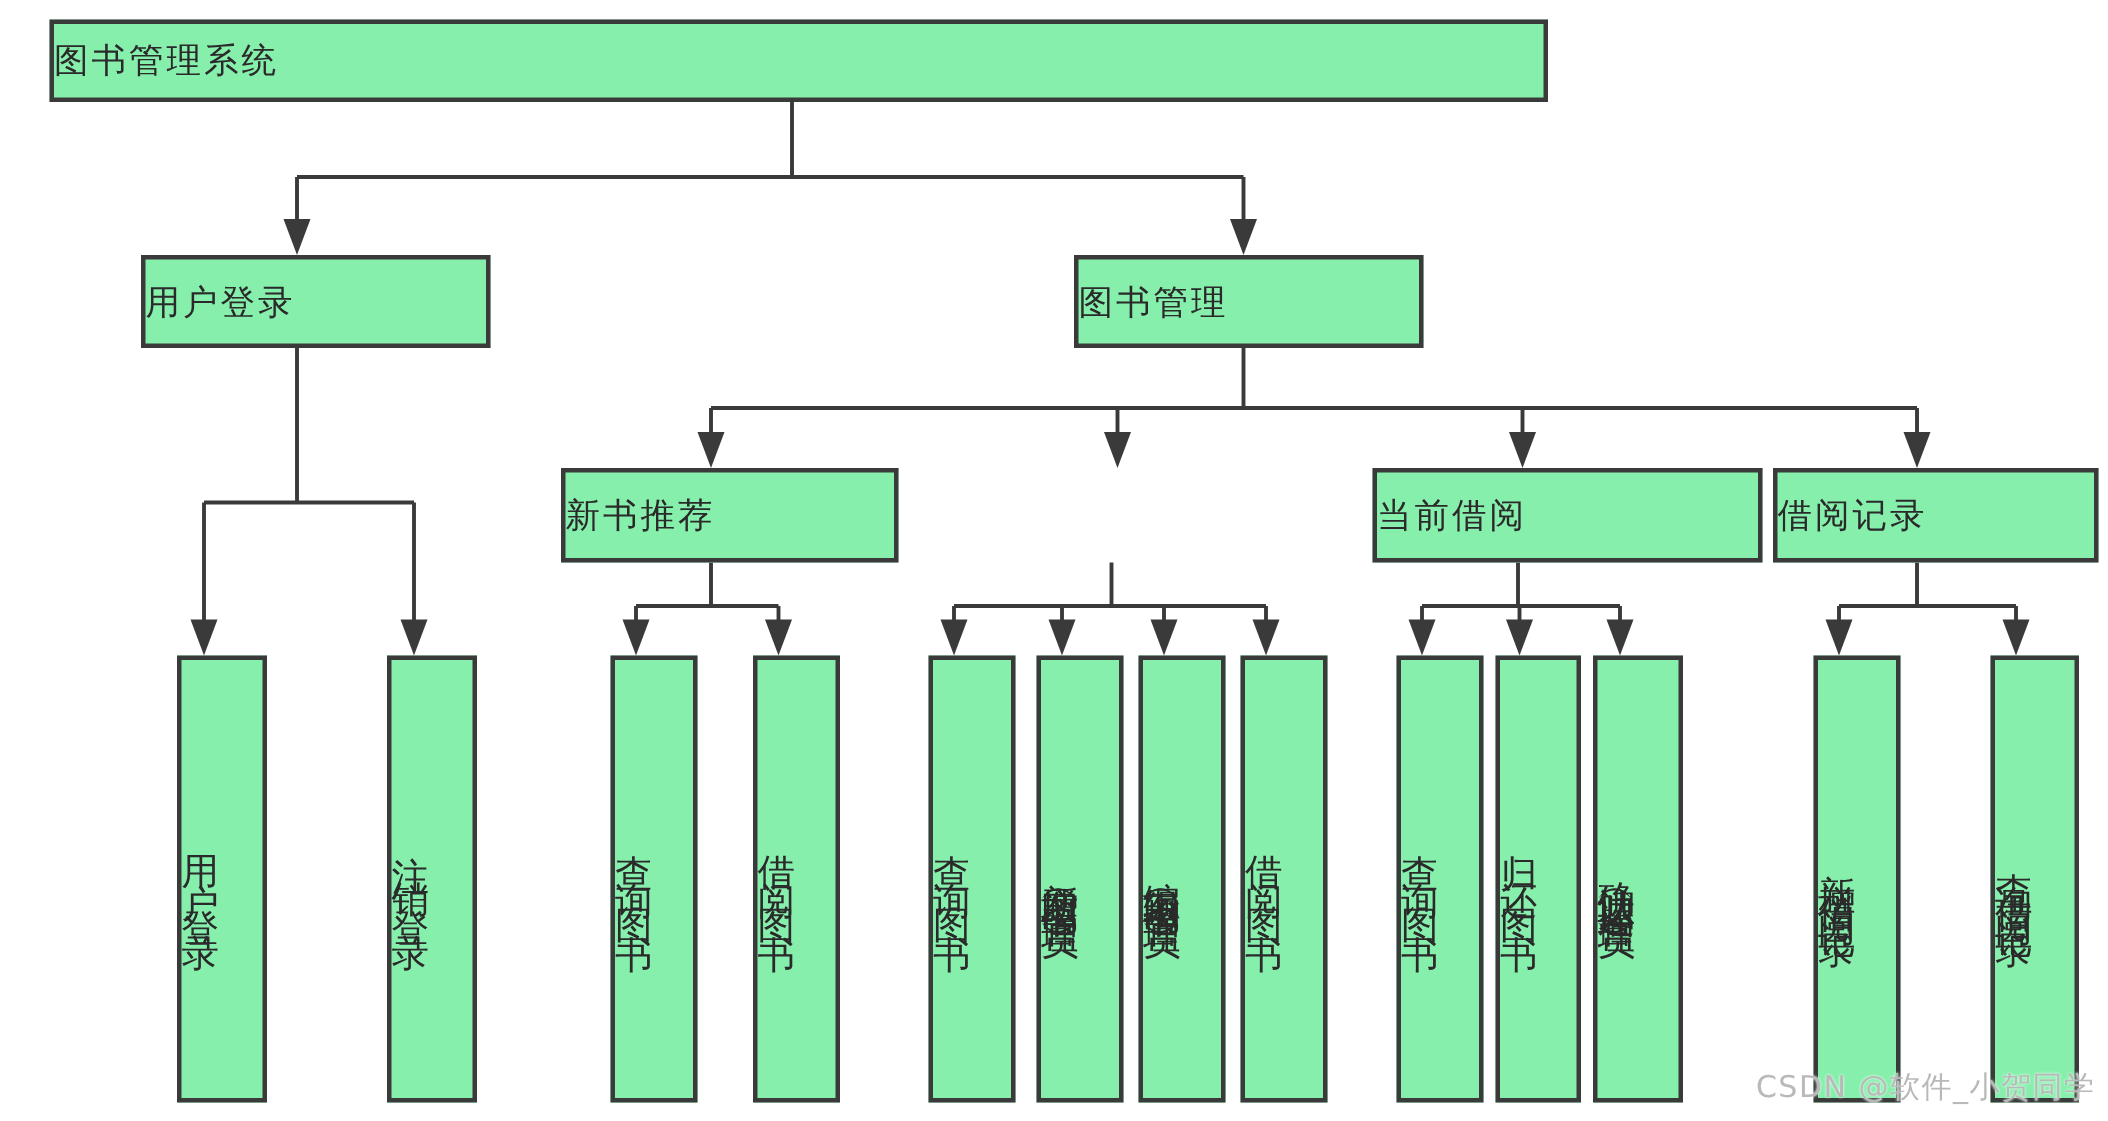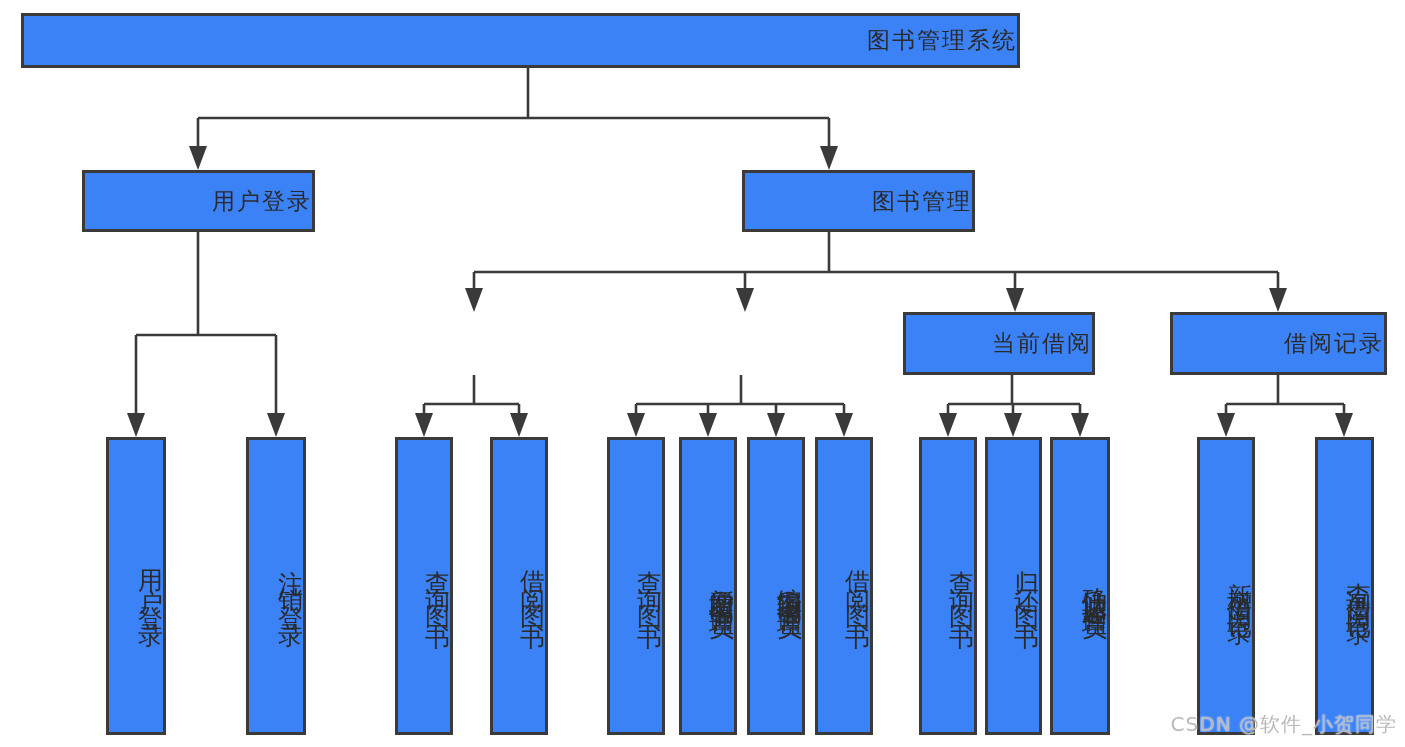--- a/index.html
+++ b/index.html
@@ -9,23 +9,23 @@
   body{
     width:1405px;height:747px;background:var(--background);
     font-family:"DejaVu Sans","Liberation Sans",sans-serif;
     position:relative;overflow:hidden;
   }
   .stage{position:absolute;inset:0;width:1405px;height:747px;}
   svg.wires{position:absolute;left:0;top:0;z-index:1;}
   svg.wires .edge{stroke:var(--line);stroke-width:2.6;fill:none;}
   svg.wires .arrow{fill:var(--line);stroke:none;}
   .box{
-    position:absolute;box-sizing:border-box;background:#3b82f6;
-    border:3px solid var(--line);display:flex;align-items:center;justify-content:flex-end;
-    z-index:2;color:var(--text);
+    position:absolute;box-sizing:border-box;background:#86efac;
+    border:3px solid var(--line);display:flex;align-items:center;justify-content:flex-start;
+    z-index:2;color:var(--text);margin-left:12px;
   }
   .box .label{
     font-size:23px;letter-spacing:2px;white-space:nowrap;color:var(--text);
   }
   .leaf{top:437px;height:298px;}
   .vlabel{
     writing-mode:vertical-rl;text-orientation:mixed;
     font-size:25px;color:var(--text);line-height:1;white-space:nowrap;
   }
   .ls4{letter-spacing:18px;}
@@ -118,25 +118,28 @@
     </g>
   </svg>
 
   <div class="box" style="left:21px;top:13px;width:999px;height:55px">
     <span class="label">图书管理系统</span>
   </div>
 
   <div class="box" style="left:82px;top:170px;width:233px;height:62px">
     <span class="label">用户登录</span>
   </div>
-  <div class="box" style="left:742px;top:170px;width:233px;height:62px">
+  <div class="box" style="left:704px;top:170px;width:233px;height:62px">
     <span class="label">图书管理</span>
   </div>
 
-  <div class="box" style="left:903px;top:312px;width:192px;height:63px">
+  <div class="box" style="left:362px;top:312px;width:225px;height:63px">
+    <span class="label">新书推荐</span>
+  </div>
+  <div class="box" style="left:903px;top:312px;width:260px;height:63px">
     <span class="label">当前借阅</span>
   </div>
   <div class="box" style="left:1170px;top:312px;width:217px;height:63px">
     <span class="label">借阅记录</span>
   </div>
 
   <div class="box leaf" style="left:106px;width:60px">
     <span class="vlabel ls4">用户登录</span>
   </div>
   <div class="box leaf" style="left:246px;width:60px">

